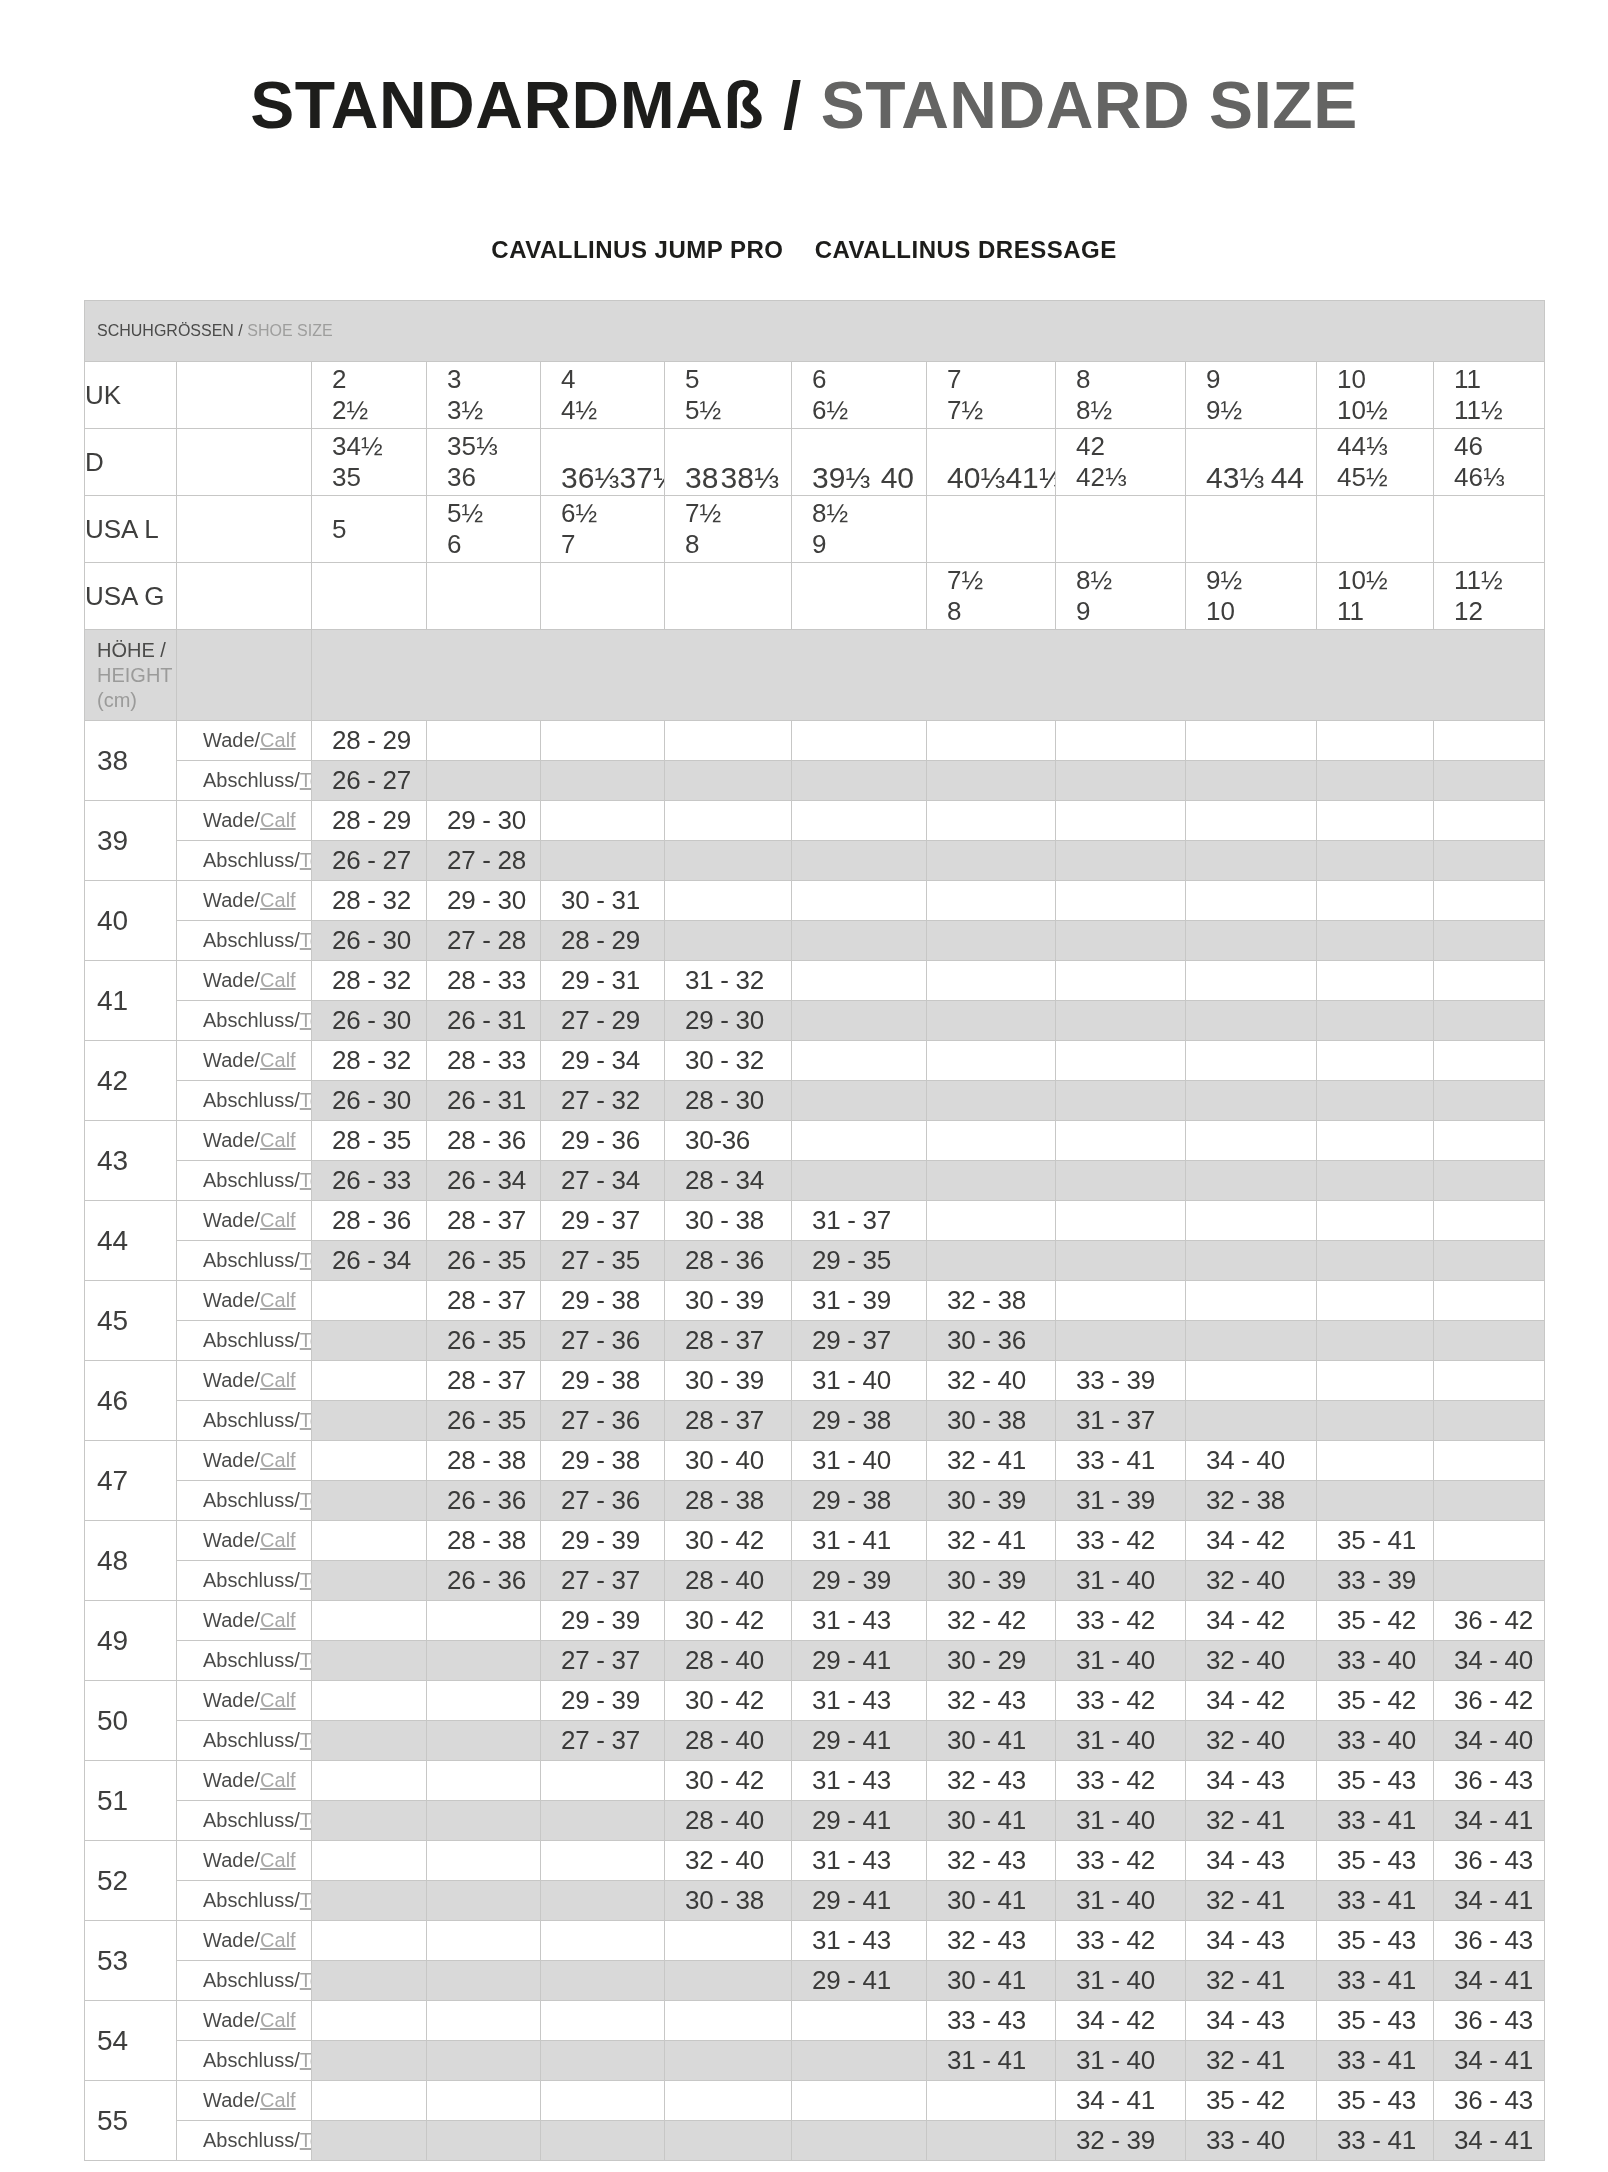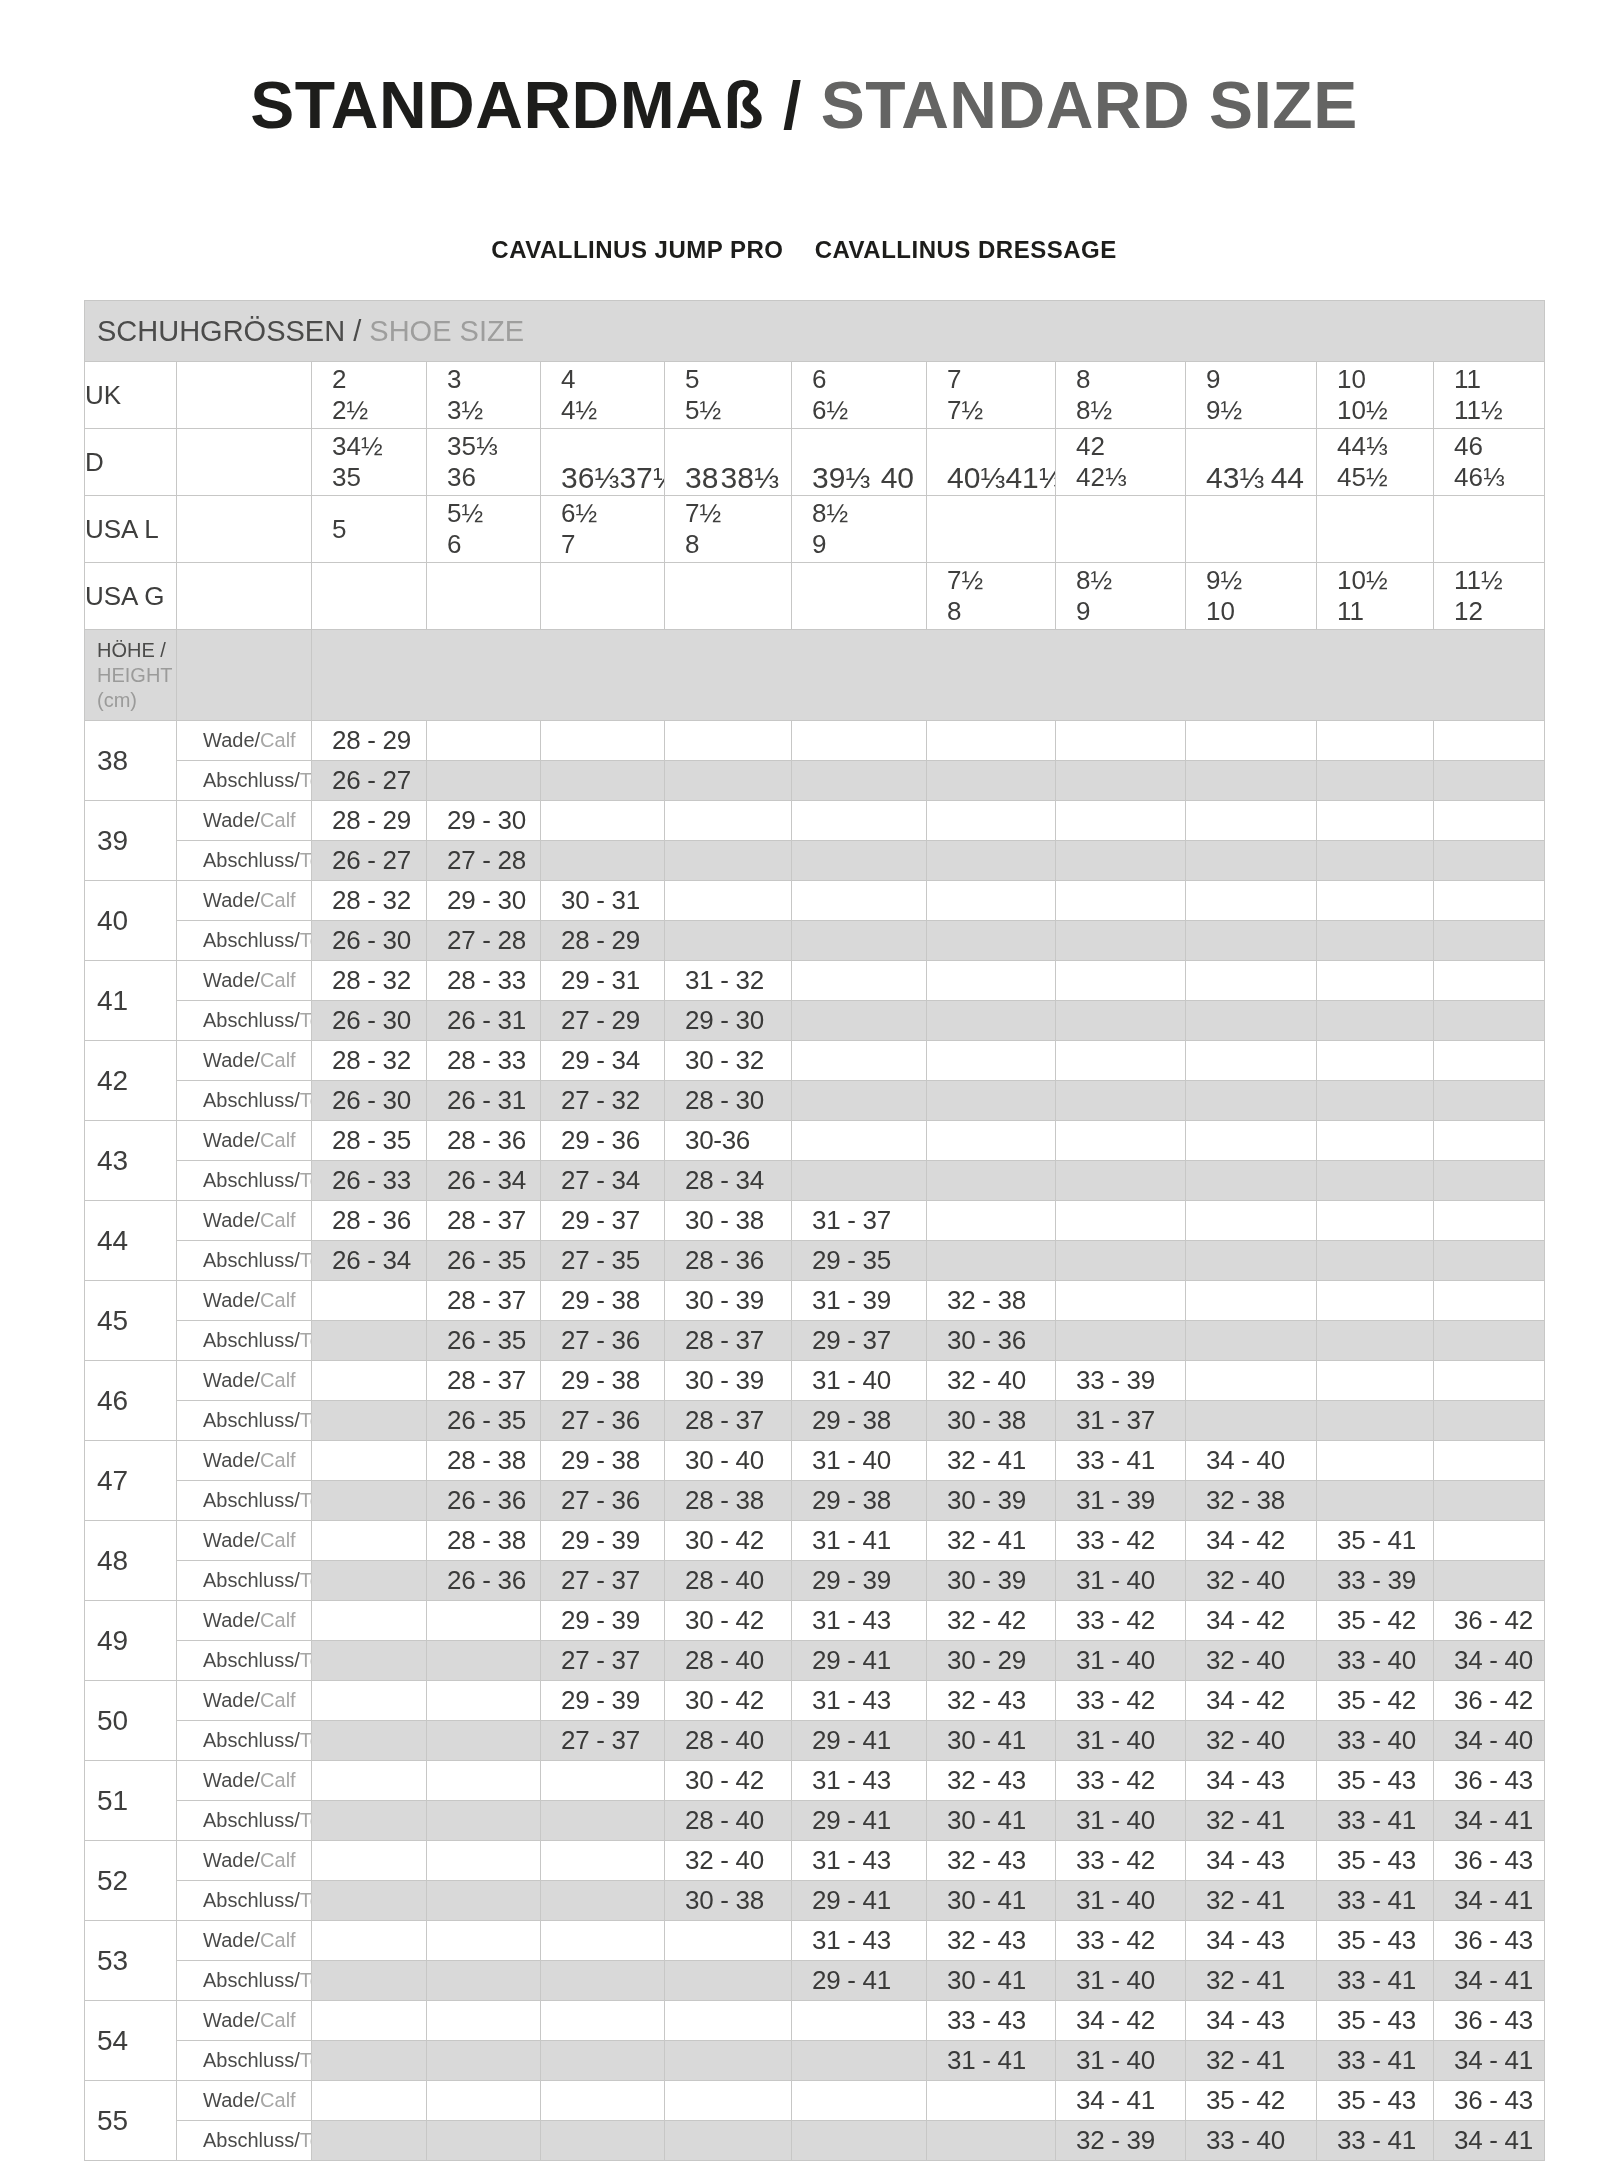--- a/index.html
+++ b/index.html
@@ -10,37 +10,37 @@
          font-weight:800;font-size:66px;line-height:78px;letter-spacing:.5px;color:#1d1d1b;}
   .title .gray{color:#646463;}
   .subtitle{position:absolute;top:236px;left:0;width:100%;text-align:center;
             font-weight:700;font-size:24px;color:#1d1d1b;letter-spacing:.5px;}
   .subtitle span{display:inline-block;}
   .subtitle .sub-right{margin-left:24px;}
   
   .table-wrap{position:absolute;left:84px;top:300px;width:1460px;}
   table{border-collapse:collapse;table-layout:fixed;width:1460px;}
   td{border:1px solid #c7c7c6;padding:0;vertical-align:middle;overflow:hidden;}
-  .bar-cell{background:#d9d9d9;height:60px;font-size:29px;padding-left:12px;color:#4b4b4a;margin-left:24px;}
+  .bar-cell{background:#d9d9d9;height:60px;font-size:16px;padding-left:12px;color:#4b4b4a;margin-left:24px;}
   .bar-cell .light{color:#9e9e9d;}
   .size-row td{height:66px;}
   .rowlabel{font-size:26px;color:#3e3e3d;background:#fff;}
   .size-cell{background:#fff;}
   .size-cell .lines{display:flex;flex-direction:column;justify-content:center;height:66px;
                     padding-left:20px;font-size:26px;line-height:31px;color:#3e3e3d;}
   .size-cell .split{display:flex;justify-content:space-between;align-items:flex-end;height:66px;
                     padding:0 12px 0 20px;font-size:30px;color:#3e3e3d;}
   .hoehe-row td{height:82px;}
   .hoehe-cell{background:#d9d9d9;vertical-align:top;padding:8px 4px 0 12px;
               font-size:20px;line-height:25px;color:#4b4b4a;}
   .hoehe-cell .light{color:#9b9b9a;}
   .gray-fill{background:#d9d9d9;}
   .hnum{font-size:28px;color:#3e3e3d;padding-left:12px;background:#fff;}
   .sublabel{font-size:20px;color:#4b4b4a;padding-left:26px;background:#fff;white-space:nowrap;}
-  .sublabel .light{color:#a7a7a6;}
+  .sublabel .light{color:#a7a7a6;text-decoration:underline;}
   .data-row td{height:39px;}
   .val{font-size:26px;color:#3a3a39;padding-left:20px;letter-spacing:-.3px;white-space:nowrap;}
   .val.top{background:#d9d9d9;}
   .val.calf{background:#ffffff;}
 </style>
 </head>
 <body>
 
 <div class="page">
   <div class="title">

